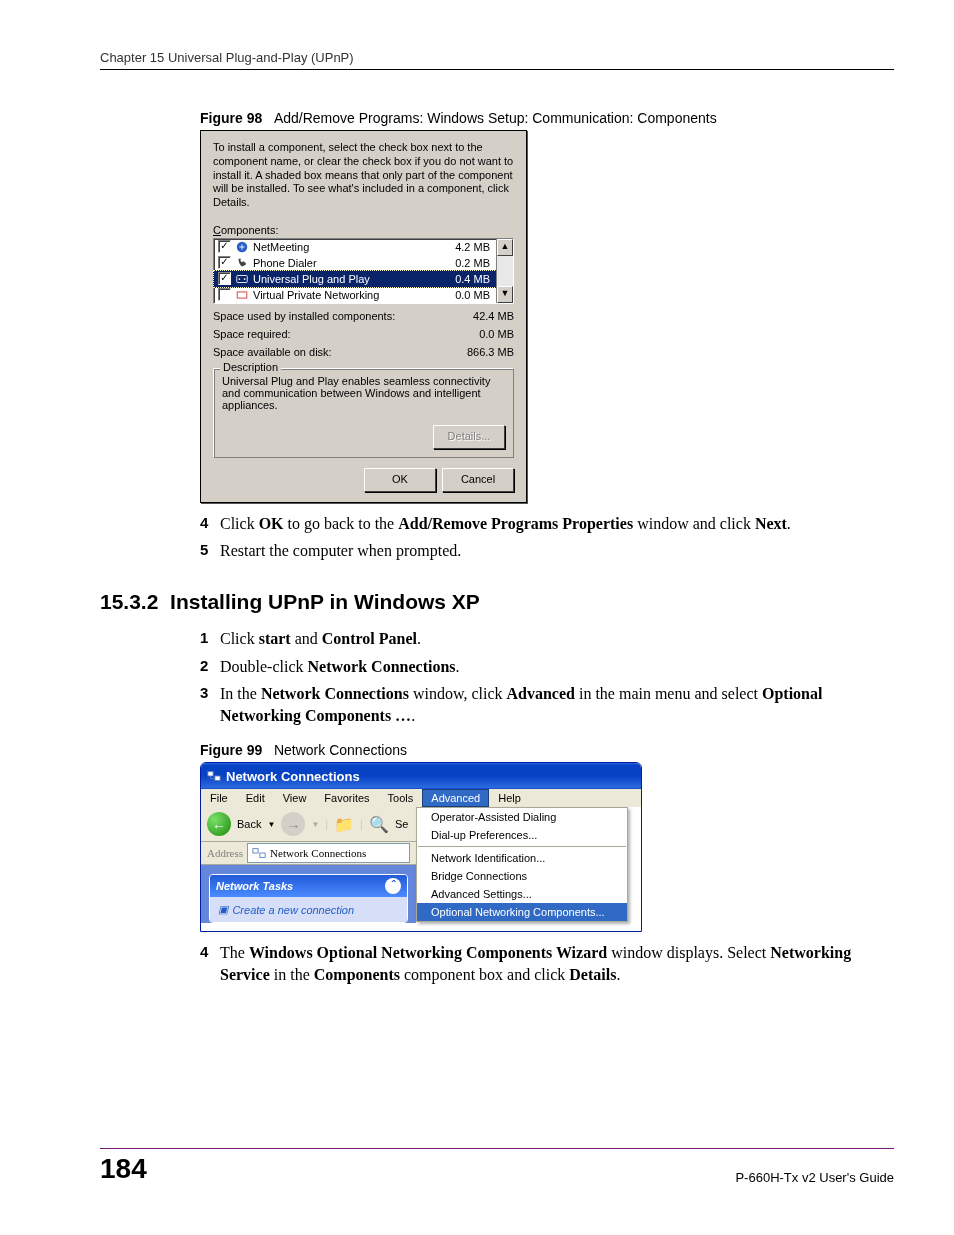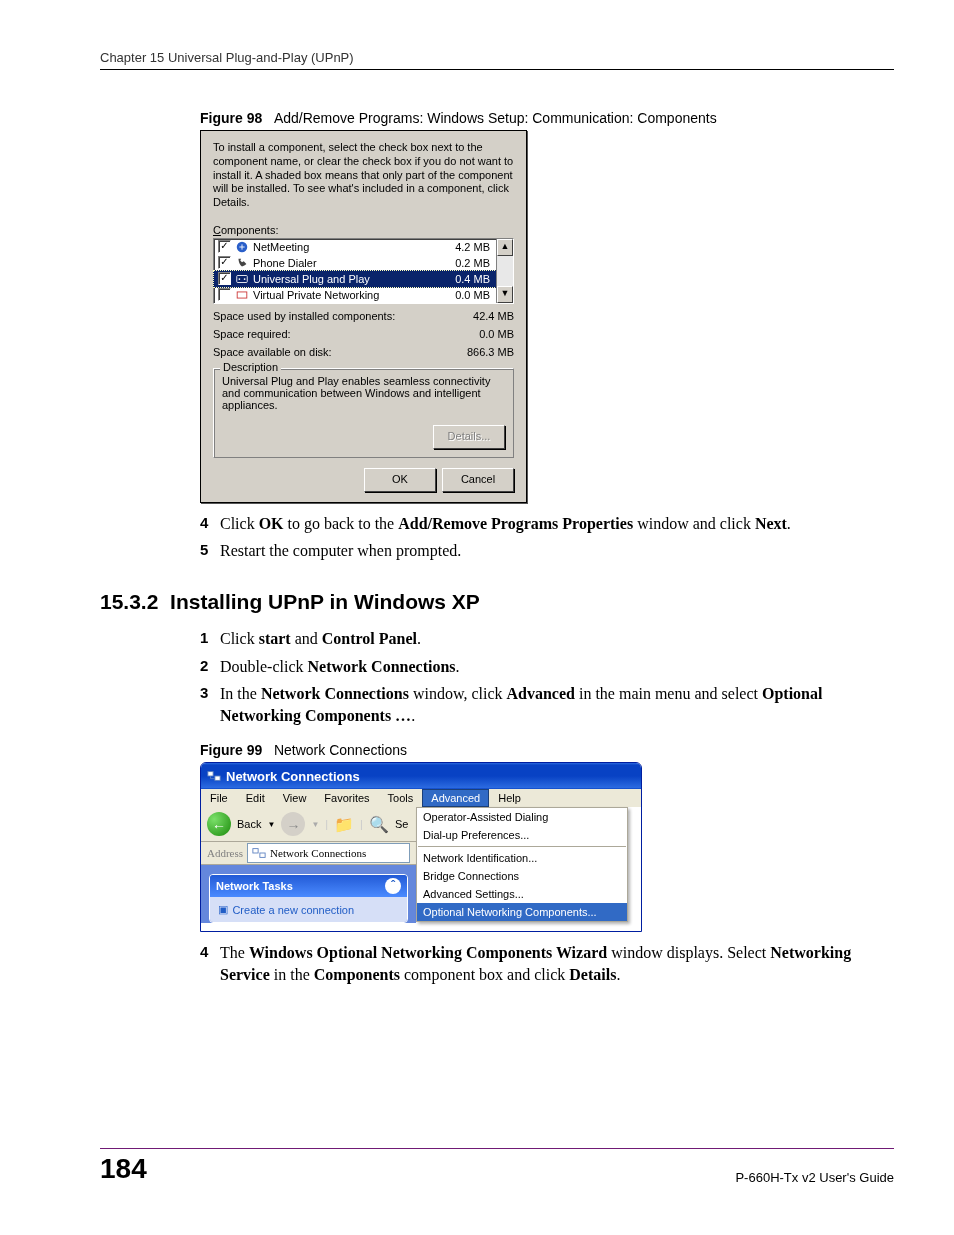--- a/index.html
+++ b/index.html
@@ -157,35 +157,36 @@
     display:flex;align-items:center;justify-content:center;font-size:14px;
   }
   .xp-ico { font-size:16px;}
   .xp-addr { background:#ece9d8;height:22px;display:flex;align-items:center;padding:0 6px;border-bottom:1px solid #aca899; color:#808080;font-family:Liberation Serif, serif;}
   .xp-addr .box{ flex:1;background:#fff;border:1px solid #7f9db9;height:18px;display:flex;align-items:center;padding:0 4px;margin-left:4px;color:#000;gap:4px;}
   .xp-tasks {
     margin:8px;
     border:1px solid #fff;
     border-radius:4px;
     overflow:hidden;
+    font-style:italic;
   }
   .xp-tasks-hdr {
     height:22px;background:linear-gradient(to bottom,#225ad6,#4b8bff);
     color:#fff;font-weight:bold;display:flex;align-items:center;justify-content:space-between;padding:0 6px;
   }
   .xp-tasks-body {
     background:#d6dff7;padding:6px 8px;color:#215dc6;font-size:11px;
   }
   .chevcircle{width:16px;height:16px;border-radius:50%;background:#fff;color:#215dc6;font-size:12px;line-height:16px;text-align:center;}
   .xp-right { flex:1;background:#fff;}
   .xp-dropdown {
     background:#fff;border:1px solid #aca899;box-shadow:2px 2px 3px rgba(0,0,0,0.3);
     width:210px;
   }
-  .xp-dropdown .mi{padding:3px 6px;}
+  .xp-dropdown .mi{padding:3px 14px;}
   .xp-dropdown .sep{border-top:1px solid #aca899;margin:2px 1px;}
   .xp-dropdown .mi.hl{background:#316ac5;color:#fff;}
 
   .footer {
     position:absolute; bottom:50px; left:100px; right:60px;
     border-top:1px solid #701a75;
     display:flex; justify-content:space-between; align-items:flex-end;
     padding-top:4px;
   }
   .footer .pn { font-family:Arial,sans-serif;font-size:28px;font-weight:bold;}

